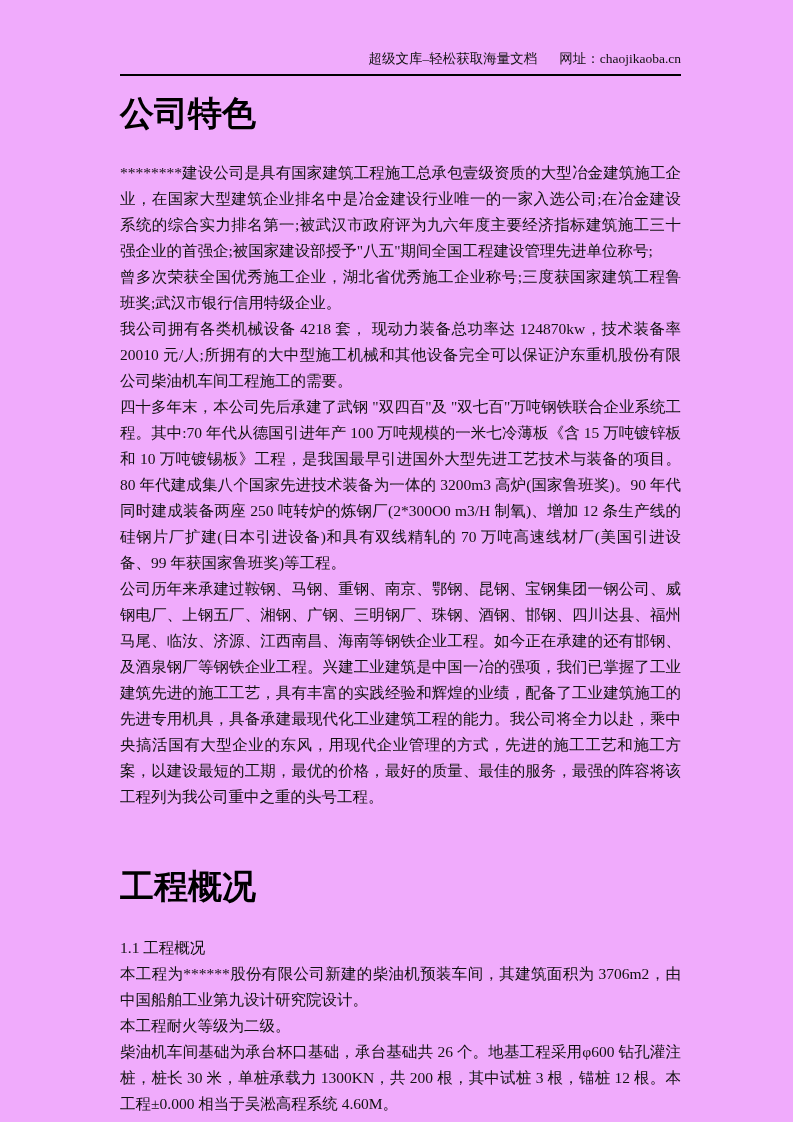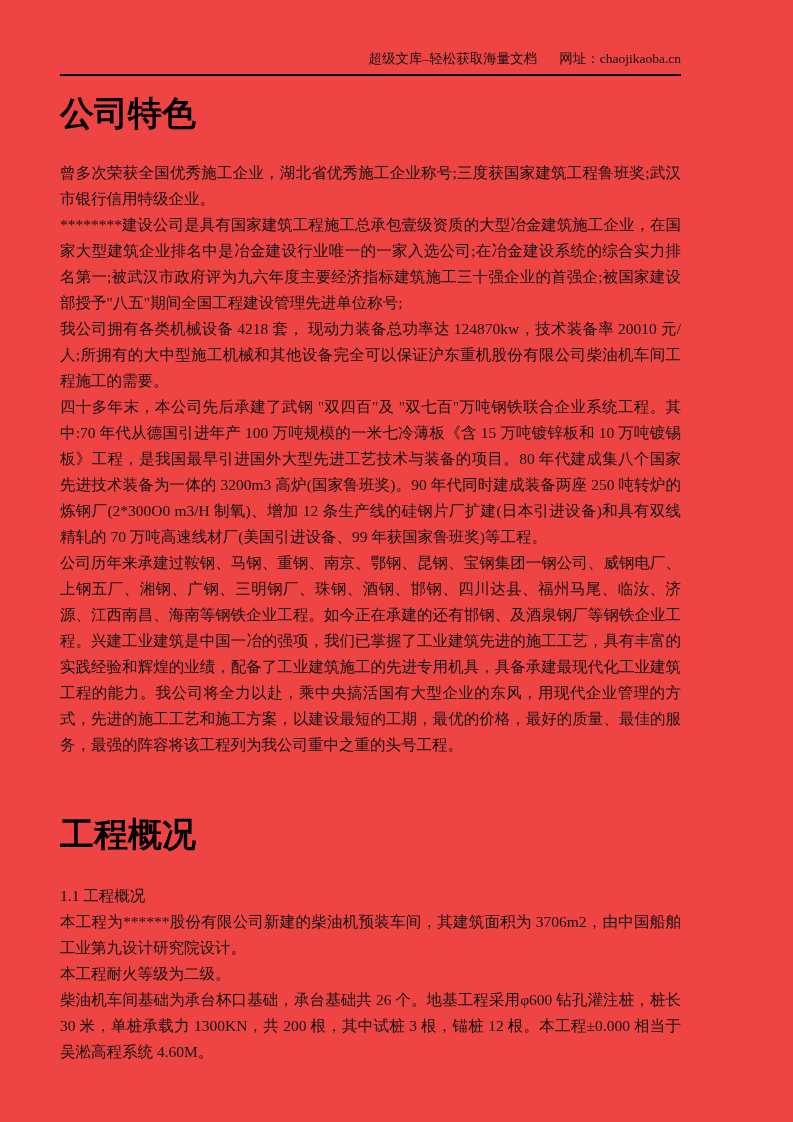--- a/index.html
+++ b/index.html
@@ -11,22 +11,22 @@
     width: 793px;
     height: 1122px;
     overflow: hidden;
     color: #111111;
     font-family: "Liberation Serif", "DejaVu Serif", serif;
   }
   .page {
     box-sizing: border-box;
     width: 793px;
     height: 1122px;
-    padding: 0 112px 0 60px;
-    background: #ef4444;
+    padding: 0 112px 0 120px;
+    background: #f0abfc;
   }
   .doc-header {
     padding-top: 50px;
     text-align: right;
     font-size: 13.5px;
     line-height: 18px;
     border-bottom: 2px solid #000000;
     padding-bottom: 6px;
     white-space: nowrap;
   }
@@ -67,22 +67,22 @@
 
 <div class="page">
 
   <div class="doc-header">
     <span class="site-label">超级文库–轻松获取海量文档</span><span>网址：</span><span>chaojikaoba.cn</span>
   </div>
 
   <div class="section-company">
     <h1 class="doc-title">公司特色</h1>
     <div class="body-text">
+      <p>********建设公司是具有国家建筑工程施工总承包壹级资质的大型冶金建筑施工企业，在国家大型建筑企业排名中是冶金建设行业唯一的一家入选公司;在冶金建设系统的综合实力排名第一;被武汉市政府评为九六年度主要经济指标建筑施工三十强企业的首强企;被国家建设部授予"八五"期间全国工程建设管理先进单位称号;</p>
       <p>曾多次荣获全国优秀施工企业，湖北省优秀施工企业称号;三度获国家建筑工程鲁班奖;武汉市银行信用特级企业。</p>
-      <p>********建设公司是具有国家建筑工程施工总承包壹级资质的大型冶金建筑施工企业，在国家大型建筑企业排名中是冶金建设行业唯一的一家入选公司;在冶金建设系统的综合实力排名第一;被武汉市政府评为九六年度主要经济指标建筑施工三十强企业的首强企;被国家建设部授予"八五"期间全国工程建设管理先进单位称号;</p>
       <p>我公司拥有各类机械设备 4218 套， 现动力装备总功率达 124870kw，技术装备率 20010 元/人;所拥有的大中型施工机械和其他设备完全可以保证沪东重机股份有限公司柴油机车间工程施工的需要。</p>
       <p>四十多年末，本公司先后承建了武钢 "双四百"及 "双七百"万吨钢铁联合企业系统工程。其中:70 年代从德国引进年产 100 万吨规模的一米七冷薄板《含 15 万吨镀锌板和 10 万吨镀锡板》工程，是我国最早引进国外大型先进工艺技术与装备的项目。80 年代建成集八个国家先进技术装备为一体的 3200m3 高炉(国家鲁班奖)。90 年代同时建成装备两座 250 吨转炉的炼钢厂(2*300O0 m3/H 制氧)、增加 12 条生产线的硅钢片厂扩建(日本引进设备)和具有双线精轧的 70 万吨高速线材厂(美国引进设备、99 年获国家鲁班奖)等工程。</p>
       <p>公司历年来承建过鞍钢、马钢、重钢、南京、鄂钢、昆钢、宝钢集团一钢公司、威钢电厂、上钢五厂、湘钢、广钢、三明钢厂、珠钢、酒钢、邯钢、四川达县、福州马尾、临汝、济源、江西南昌、海南等钢铁企业工程。如今正在承建的还有邯钢、及酒泉钢厂等钢铁企业工程。兴建工业建筑是中国一冶的强项，我们已掌握了工业建筑先进的施工工艺，具有丰富的实践经验和辉煌的业绩，配备了工业建筑施工的先进专用机具，具备承建最现代化工业建筑工程的能力。我公司将全力以赴，乘中央搞活国有大型企业的东风，用现代企业管理的方式，先进的施工工艺和施工方案，以建设最短的工期，最优的价格，最好的质量、最佳的服务，最强的阵容将该工程列为我公司重中之重的头号工程。</p>
     </div>
   </div>
 
   <div class="section-project">
     <h1 class="doc-title">工程概况</h1>
     <div class="body-text">
       <p class="sub-heading">1.1  工程概况</p>

